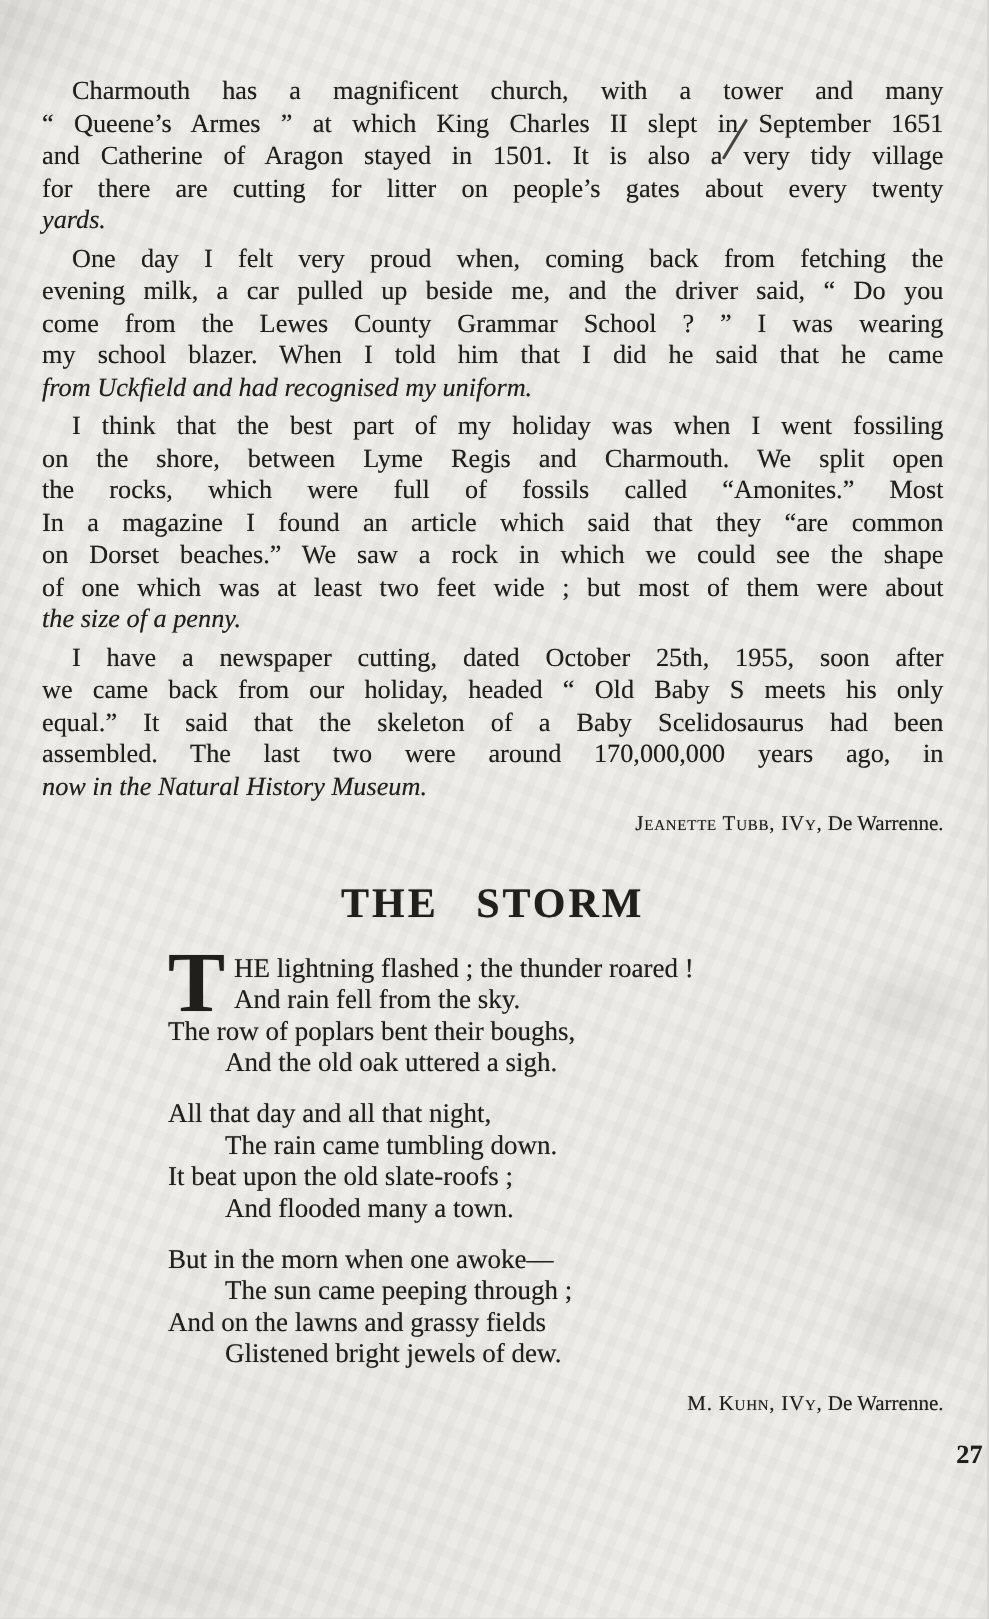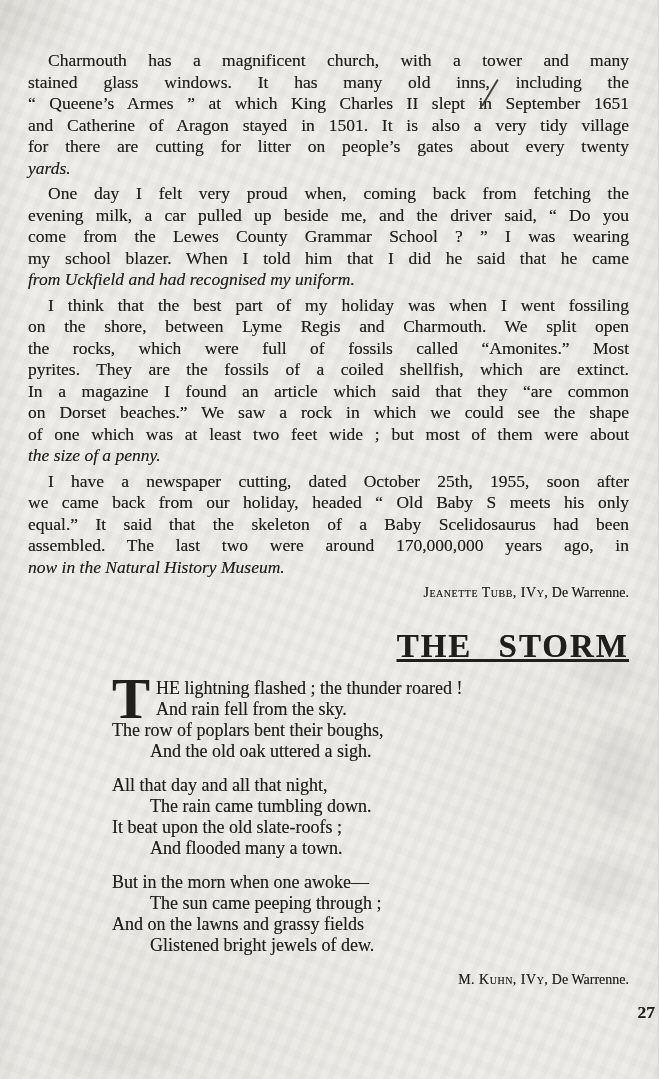--- a/index.html
+++ b/index.html
@@ -32,24 +32,23 @@
   .para .line{text-align:justify;text-align-last:justify;}
   .para .line:first-child{text-indent:20px;}
   .para .line:last-child{text-align-last:left;font-style:italic;}
   
   .sig{font-size:14px;line-height:22px;text-align:right;
        text-shadow:0 0 0.5px rgba(33,31,28,0.55);}
   .sig .sc{font-variant:small-caps;letter-spacing:0.5px;}
   
   .poem-title{
     margin:23px 0 13px 0;
-    font-size:33px;line-height:38px;font-weight:bold;
-    text-align:right;letter-spacing:2px;word-spacing:16px;
+    font-size:28px;line-height:38px;font-weight:bold;
+    text-align:center;letter-spacing:2px;word-spacing:16px;
     text-shadow:0 0 0.6px rgba(33,31,28,0.6);
-    text-decoration:underline;
   }
   .poem-body{padding-left:84px;font-size:18px;line-height:21px;
              text-shadow:0 0 0.5px rgba(33,31,28,0.55);}
   .stanza{margin:0 0 13px 0;}
   .stanza .line.indent{padding-left:38px;}
   .dropcap{
     float:left;
     font-size:57px;line-height:40px;font-weight:bold;
     padding:1px 6px 0 0;
     text-shadow:0 0 0.6px rgba(33,31,28,0.6);
@@ -79,38 +78,36 @@
 <body>
 
 <div class="page">
   <div class="texture"></div>
 
   <main class="content">
 
     <article>
       <div class="para">
           <div class="line">Charmouth has a magnificent church, with a tower and many</div>
-          <div class="line">stained glass windows.  It has many old inns, including the</div>
           <div class="line">“ Queene’s Armes ” at which King Charles II slept in September 1651</div>
           <div class="line">and Catherine of Aragon stayed in 1501.  It is also a very tidy village</div>
           <div class="line">for there are cutting for litter on people’s gates about every twenty</div>
           <div class="line">yards.</div>
         </div>
       <div class="para">
           <div class="line">One day I felt very proud when, coming back from fetching the</div>
           <div class="line">evening milk, a car pulled up beside me, and the driver said, “ Do you</div>
           <div class="line">come from the Lewes County Grammar School ? ”  I was wearing</div>
           <div class="line">my school blazer.  When I told him that I did he said that he came</div>
           <div class="line">from Uckfield and had recognised my uniform.</div>
         </div>
       <div class="para">
           <div class="line">I think that the best part of my holiday was when I went fossiling</div>
           <div class="line">on the shore, between Lyme Regis and Charmouth.  We split open</div>
           <div class="line">the rocks, which were full of fossils called “Amonites.”  Most</div>
-          <div class="line">pyrites.  They are the fossils of a coiled shellfish, which are extinct.</div>
           <div class="line">In a magazine I found an article which said that they “are common</div>
           <div class="line">on Dorset beaches.”  We saw a rock in which we could see the shape</div>
           <div class="line">of one which was at least two feet wide ;  but most of them were about</div>
           <div class="line">the size of a penny.</div>
         </div>
       <div class="para">
           <div class="line">I have a newspaper cutting, dated October 25th, 1955, soon after</div>
           <div class="line">we came back from our holiday, headed “ Old Baby S meets his only</div>
           <div class="line">equal.”  It said that the skeleton of a Baby Scelidosaurus had been</div>
           <div class="line">assembled.  The last two were around 170,000,000 years ago, in</div>

